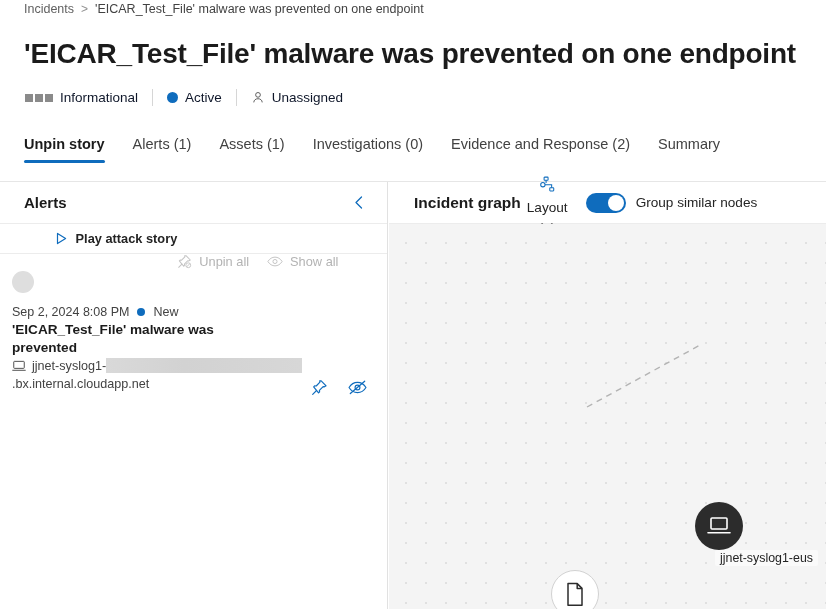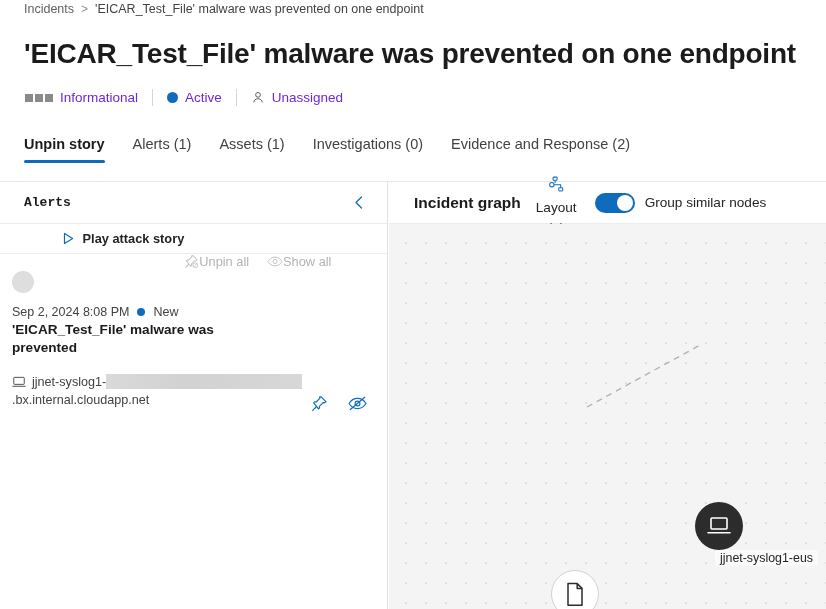--- a/index.html
+++ b/index.html
@@ -27,21 +27,21 @@
   
   .page-title {
     position: absolute; left: 24px; top: 38px;
     font-size: 28px; font-weight: bold; letter-spacing: -0.2px;
     color: #1b1b1b; white-space: nowrap;
   }
 
   
   .meta-row {
     position: absolute; left: 25px; top: 89px;
-    display: flex; align-items: center; font-size: 13.5px; color: #6d28d9;
+    display: flex; align-items: center; font-size: 13.5px; color: #0f172a;
   }
   .meta-item { display: flex; align-items: center; gap: 7px; }
   .meta-sep { width: 1px; height: 17px; background: #d6d6d6; margin: 0 14px; }
 
   .sev-bars { display: flex; gap: 2px; align-items: flex-end; }
   .sev-bars i { display:block; width: 8px; height: 8px; background: #8a8a8a; }
 
   .status-dot { width: 11px; height: 11px; border-radius: 50%; background: #0f6cbd; display:block; }
 
   .person-ico { width: 14px; height: 15px; display:block; }
@@ -69,36 +69,36 @@
 
   .left-pane {
     position: absolute; left: 0; top: 1px; width: 388px; height: 427px;
     background: #ffffff; border-right: 1px solid #e1e1e1;
   }
   .pane-header {
     position: relative; height: 42px;
     display: flex; align-items: center; justify-content: space-between;
     padding: 0 16px 0 24px; border-bottom: 1px solid #ececec;
   }
-  .pane-title { font-size: 13px; font-weight: bold; color: #1b1b1b; font-family: Liberation Mono, monospace; }
+  .pane-title { font-size: 15px; font-weight: bold; color: #1b1b1b; }
   .collapse-btn {
     width: 26px; height: 26px; display:flex; align-items:center; justify-content:center;
     cursor: pointer;
   }
 
   .pane-toolbar {
     position: relative; height: 30px;
     display: flex; align-items: center; justify-content: center;
     padding: 0 14px 0 20px; border-bottom: 1px solid #ececec;
     font-size: 12.8px;
   }
   .tool-left { display:flex; align-items:center; gap: 8px; cursor:pointer; }
   .tool-left .tl-label { color: #242424; font-weight: bold; font-size: 12.8px; }
   .tool-right { display:flex; align-items:center; gap: 18px; }
-  .tool-btn { display:flex; align-items:center; color:#b3b3b3; cursor:default;margin-top:45px; }
+  .tool-btn { display:flex; align-items:center; gap:7px; color:#b3b3b3; cursor:default;margin-top:45px; }
   .tool-btn span { font-size: 12.8px; }
 
   
   .alert-card {
     position: absolute; left: 0; top: 73px; width: 387px;
     padding: 12px 16px 10px 12px;
   }
   .alert-row { display: flex; gap: 12px; flex-direction: column; }
   .node-circle {
     flex: 0 0 auto; width: 22px; height: 22px; border-radius: 50%;
@@ -107,41 +107,41 @@
   .alert-body { flex: 1 1 auto; min-width: 0; position: relative; }
   .alert-meta { display:flex; align-items:center; gap: 8px; font-size: 12.5px; color: #424242; }
   .alert-time { color: #424242; }
   .new-dot { width: 8px; height: 8px; border-radius: 50%; background:#0f6cbd; display:block; }
   .alert-new { color: #424242; }
   .alert-title {
     margin-top: 2px; font-size: 13.6px; font-weight: bold; color: #1b1b1b;
     line-height: 18px; max-width: 230px;
   }
   .alert-host {
-    margin-top: 16px; font-size: 12.6px; color: #424242; line-height: 18px;
+    margin-top: 0; font-size: 12.6px; color: #424242; line-height: 18px;
     position: relative;
   }
   .host-ico { display:inline-block; vertical-align: -2px; margin-right: 6px; }
   .redact {
     display: inline-block; width: 196px; height: 15px;
     background: linear-gradient(90deg,#d9d9d9 0%,#d2d2d2 40%,#d7d7d7 100%);
     vertical-align: -3px; filter: blur(0.6px);
   }
   .alert-actions {
     position: absolute; right: 4px; bottom: -4px; display:flex; gap: 18px; align-items:center;
   }
   .act-btn { width: 20px; height: 20px; cursor: pointer; display:flex; align-items:center; justify-content:center; }
 
   
   .right-pane { position: absolute; left: 389px; top: 1px; width: 437px; height: 427px; background:#fff; }
   .graph-header {
     height: 42px; display: flex; align-items: center; gap: 0;
     padding-left: 25px; border-bottom: 1px solid #ececec; background:#fff;
   }
-  .graph-title { font-size: 15.5px; font-weight: bold; color:#1b1b1b; margin-right: 15px; white-space:nowrap; }
+  .graph-title { font-size: 15.5px; font-weight: bold; color:#1b1b1b; margin-right: 6px; white-space:nowrap; }
   .layout-btn { display:flex; align-items:center; gap: 7px; cursor:pointer; margin-right: 18px; flex-direction: column; }
   .layout-btn .lb-label { font-size: 13.6px; color: #242424; }
   .toggle-wrap { display:flex; align-items:center; gap: 10px; cursor: pointer; }
   .toggle {
     width: 40px; height: 20px; border-radius: 10px; background: #0f6cbd;
     position: relative; flex: 0 0 auto;
   }
   .toggle .knob {
     position:absolute; top: 2px; right: 2px; width: 16px; height:16px;
     border-radius: 50%; background: #fff;
@@ -206,20 +206,21 @@
       <span>Unassigned</span>
     </div>
   </div>
 
   <div class="tabs">
     <div class="tab active">Unpin story</div>
     <div class="tab">Alerts (1)</div>
     <div class="tab">Assets (1)</div>
     <div class="tab">Investigations (0)</div>
     <div class="tab">Evidence and Response (2)</div>
+    <div class="tab">Summary</div>
   </div>
 
   <div class="content">
     <div class="hr-top"></div>
 
     <div class="left-pane">
 
       <div class="pane-header">
         <span class="pane-title">Alerts</span>
         <span class="collapse-btn">

